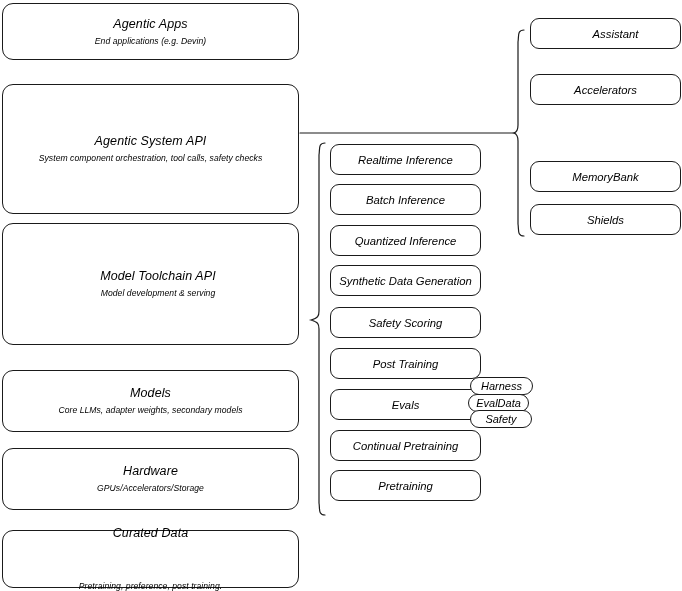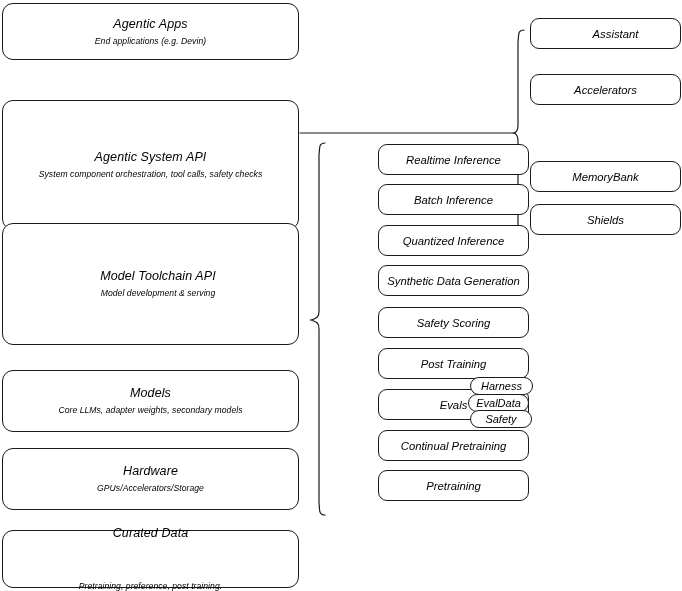--- a/index.html
+++ b/index.html
@@ -51,21 +51,20 @@
     margin-top: 4px;
     letter-spacing: 0.05px;
   }
   
   .mid {
     border-radius: 9px;
     left: 330px;
     width: 151px;
     height: 31px;
     font-size: 11.3px;
-    margin-left: 48px;
   }
   
   .right {
     border-radius: 9px;
     left: 530px;
     width: 151px;
     height: 31px;
     font-size: 11.3px;
   }
   
@@ -108,21 +107,21 @@
              C 318 322 319 324 319 329
              L 319 503
              C 320 509 318 515 325 515"></path>
   </svg>
 
   <div class="node layer" style="top:3px; height:57px;">
     <div class="title">Agentic Apps</div>
     <div class="sub">End applications (e.g. Devin)</div>
   </div>
 
-  <div class="node layer" style="top:84px; height:130px;margin-top:16px;">
+  <div class="node layer" style="top:84px; height:130px;">
     <div class="title">Agentic System API</div>
     <div class="sub">System component orchestration, tool calls, safety checks</div>
   </div>
 
   <div class="node layer" style="top:223px; height:122px;padding-left:15px;">
     <div class="title">Model Toolchain API</div>
     <div class="sub">Model development &amp; serving</div>
   </div>
 
   <div class="node layer" style="top:370px; height:62px;">

